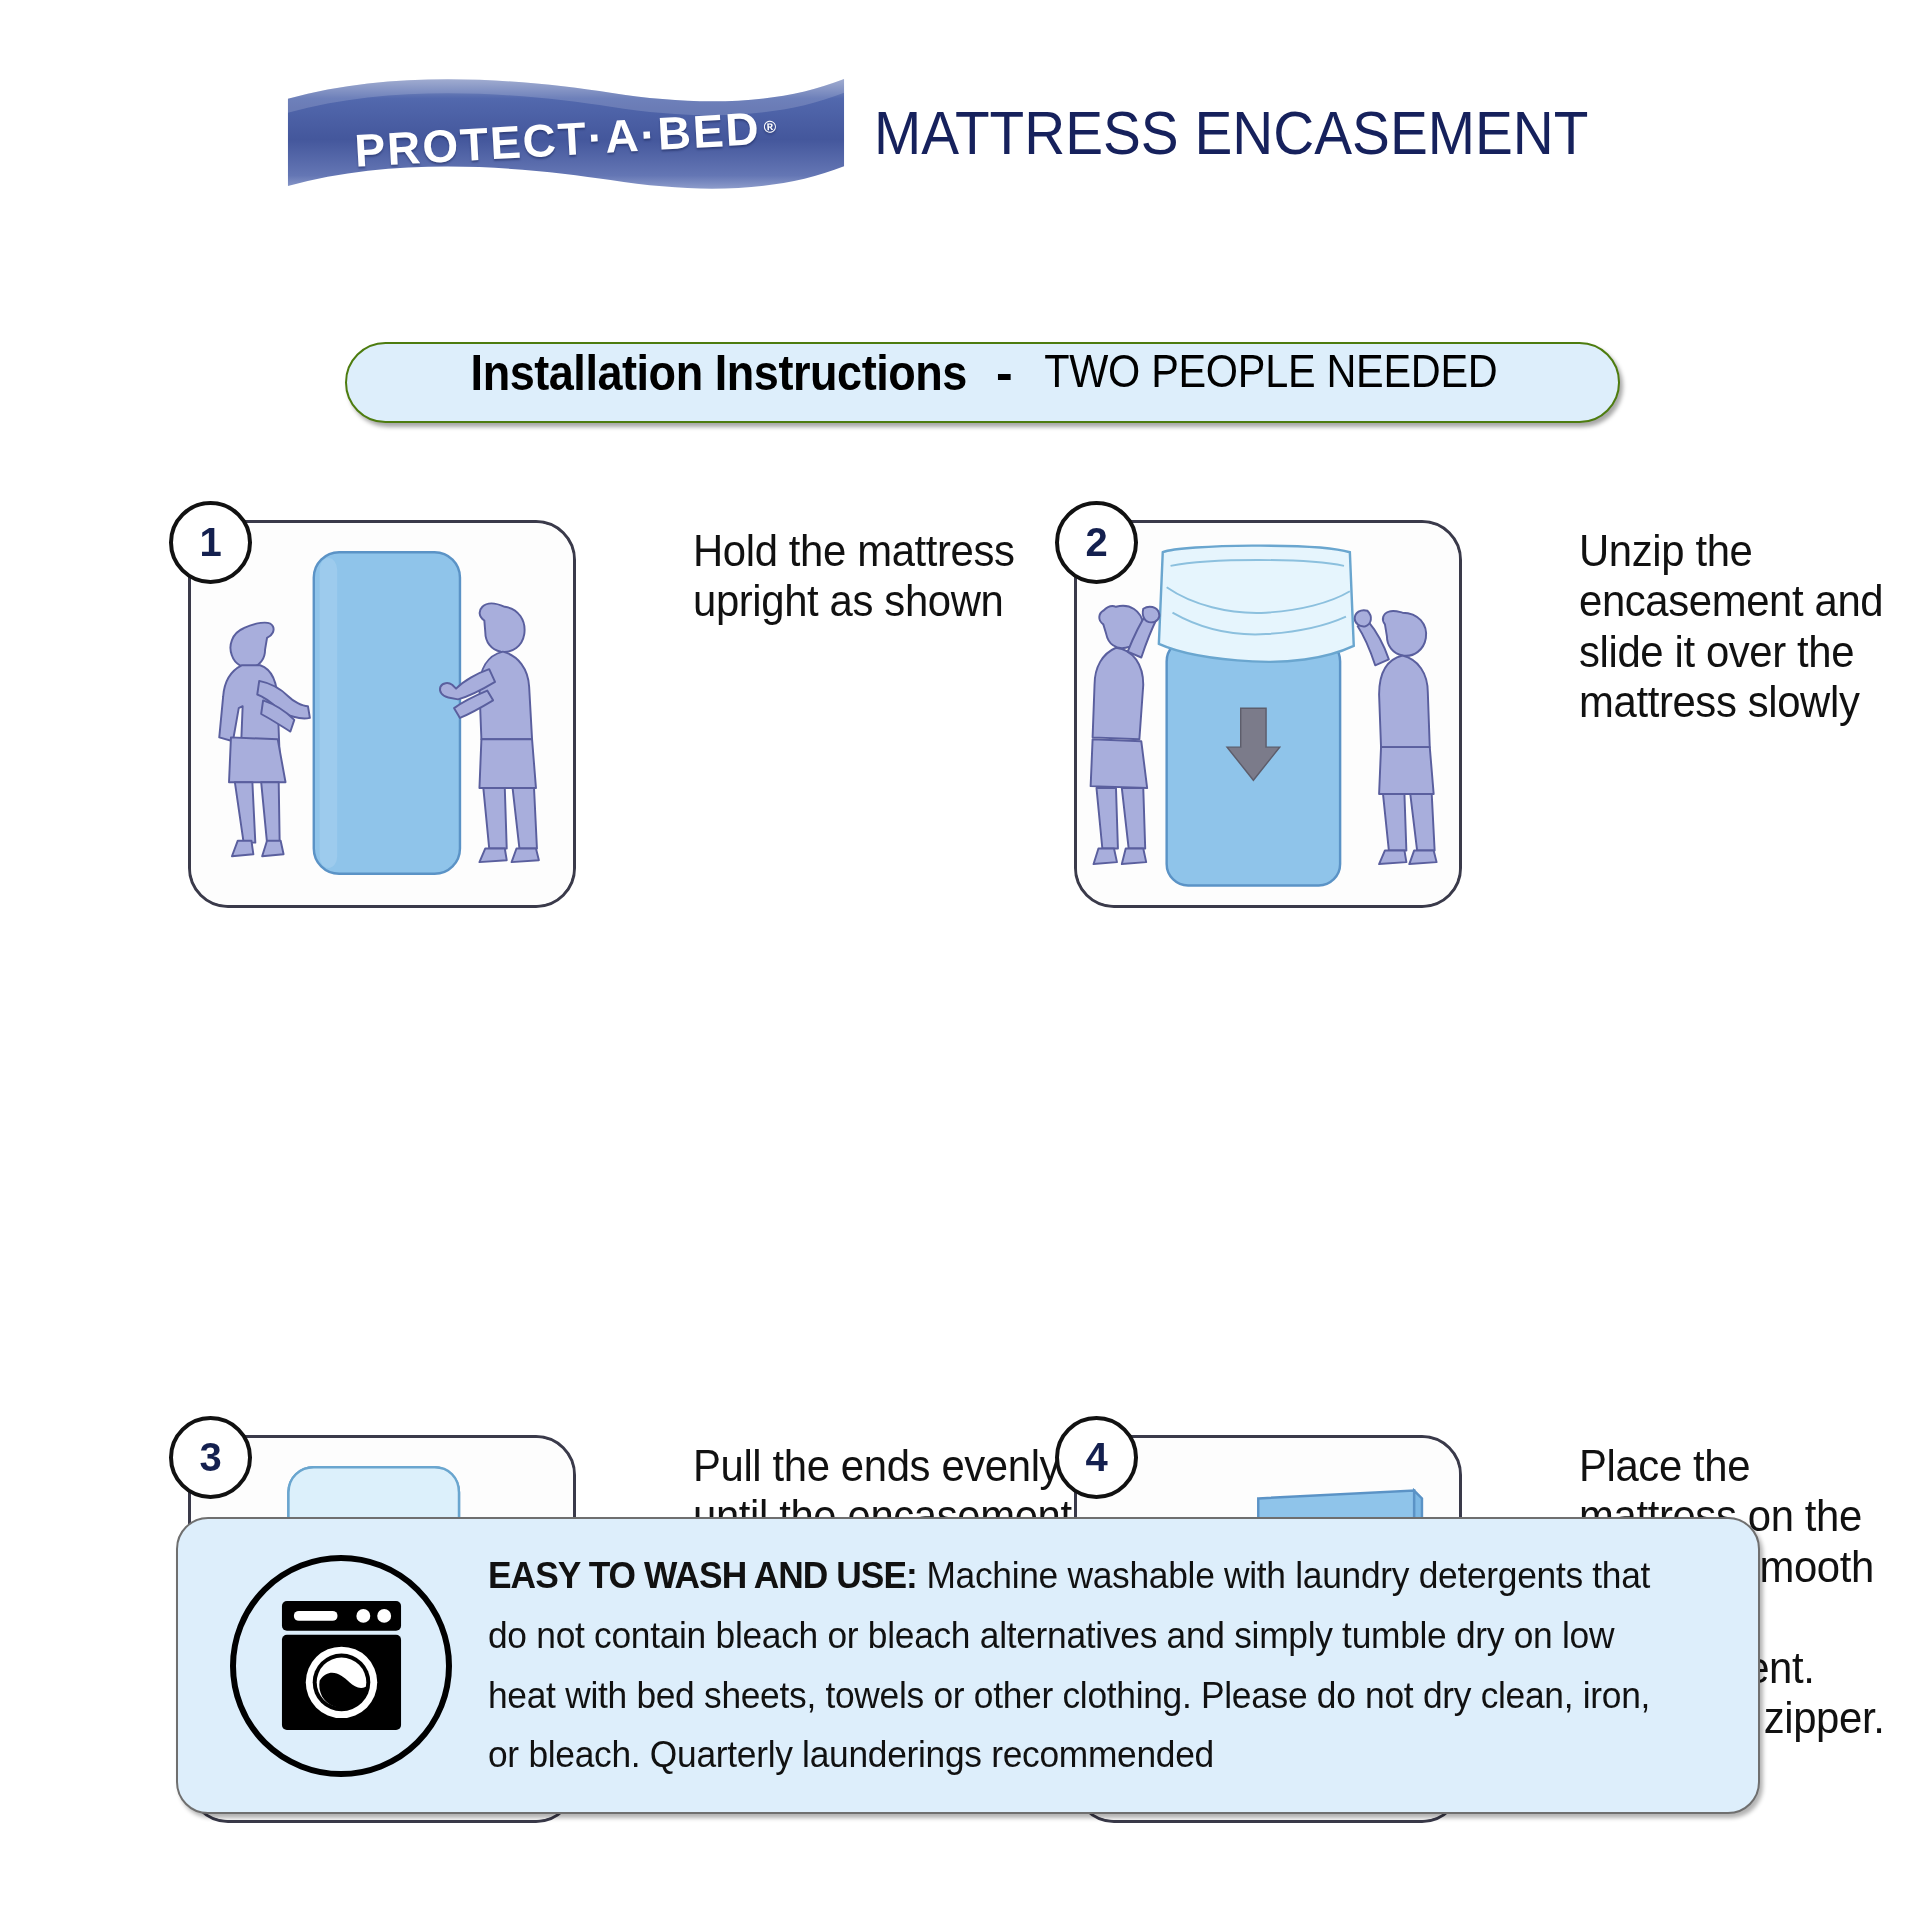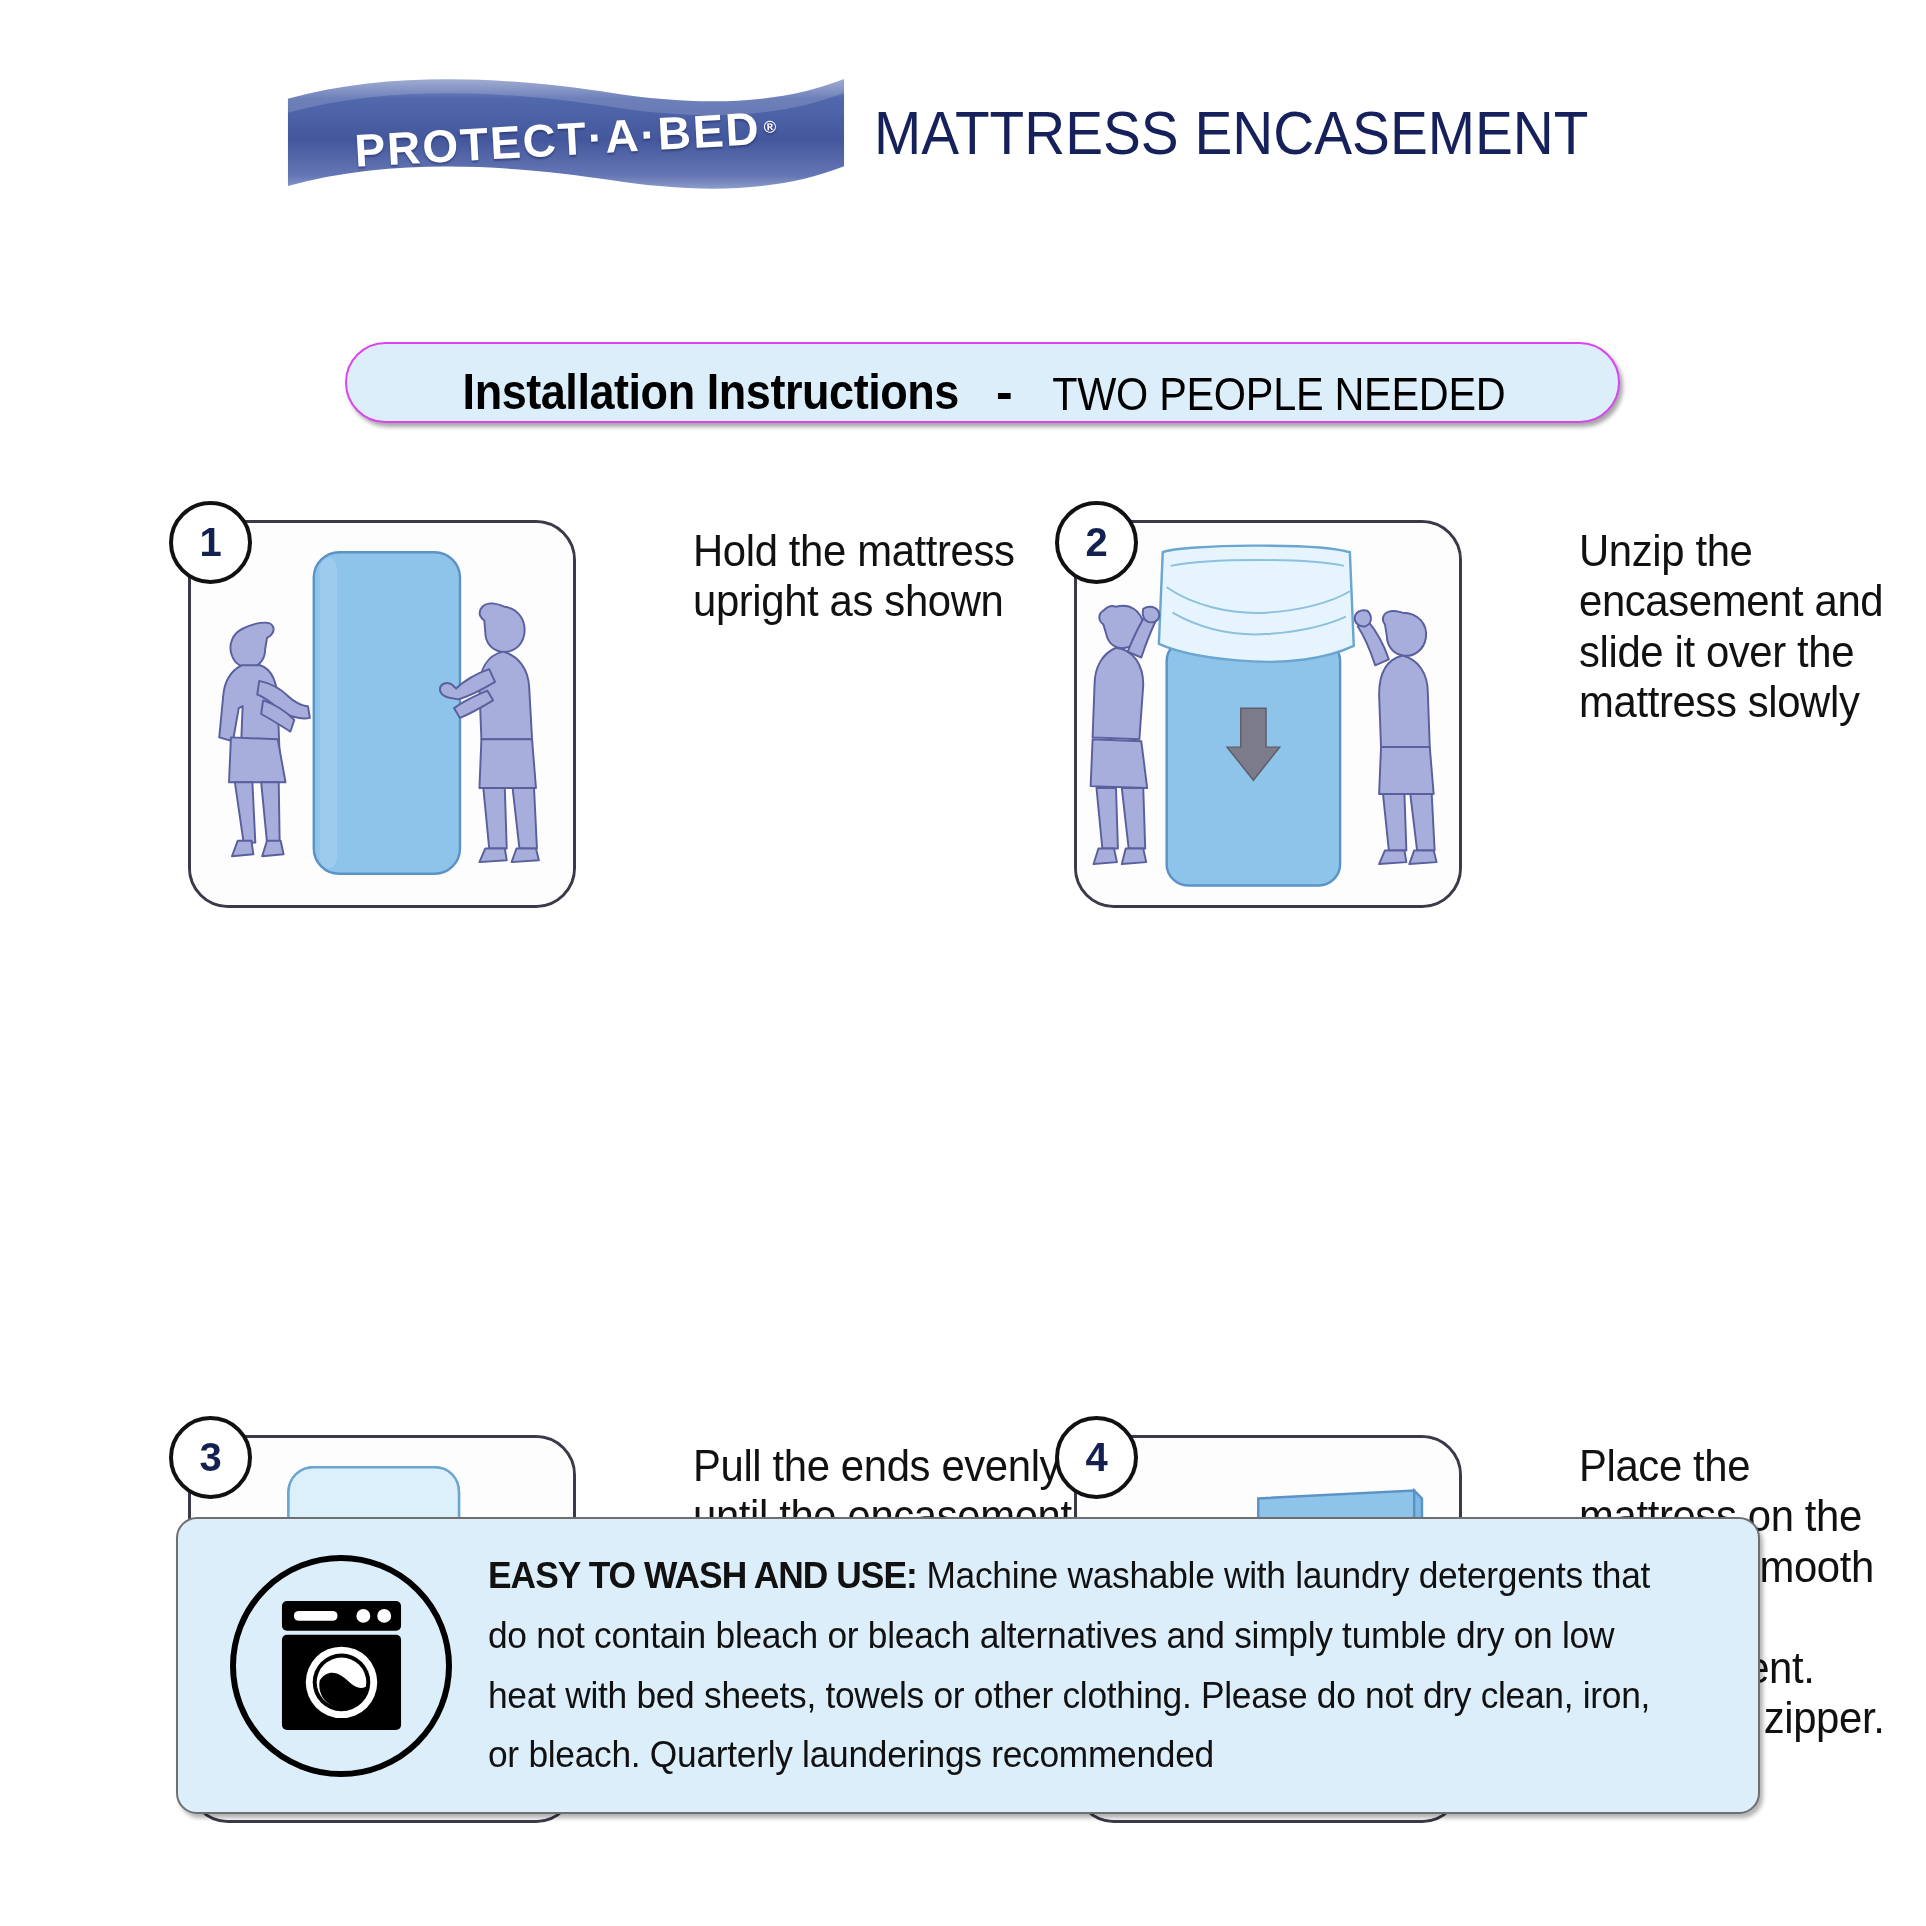--- a/index.html
+++ b/index.html
@@ -70,28 +70,27 @@
     transform-origin: left center;
   }
 
   
   .instr-banner {
     position: absolute;
     left: 345px; top: 342px;
     width: 1275px;
     height: 81px;
     background: #ddeefb;
-    border: 2px solid #d946ef;
+    border: 2px solid #4d7c0f;
     border-radius: 42px;
     box-shadow: 3px 4px 4px rgba(0,0,0,.35);
     display: flex;
-    align-items: flex-end;
+    align-items: flex-start;
     justify-content: center;
     box-sizing: border-box;
-    gap: 8px;
   }
   .instr-strong {
     font-size: 50px;
     font-weight: bold;
     letter-spacing: -0.5px;
     transform: scaleX(.9);
     transform-origin: center;
     white-space: nowrap;
   }
   .instr-dash {
@@ -166,21 +165,21 @@
   .step-4 { left: 1074px; top: 455px; }
 
   
   .care {
     position: absolute;
     left: 176px; top: 1517px;
     width: 1584px;
     height: 297px;
     background: #ddeefb;
     border: 2px solid #6f6f6f;
-    border-radius: 21px;
+    border-radius: 32px;
     box-shadow: 3px 4px 4px rgba(0,0,0,.3);
     box-sizing: border-box;
     display: flex;
     align-items: center;
     padding: 0 34px;
   }
   .wash-circle {
     flex: none;
     width: 210px; height: 210px;
     border-radius: 50%;

